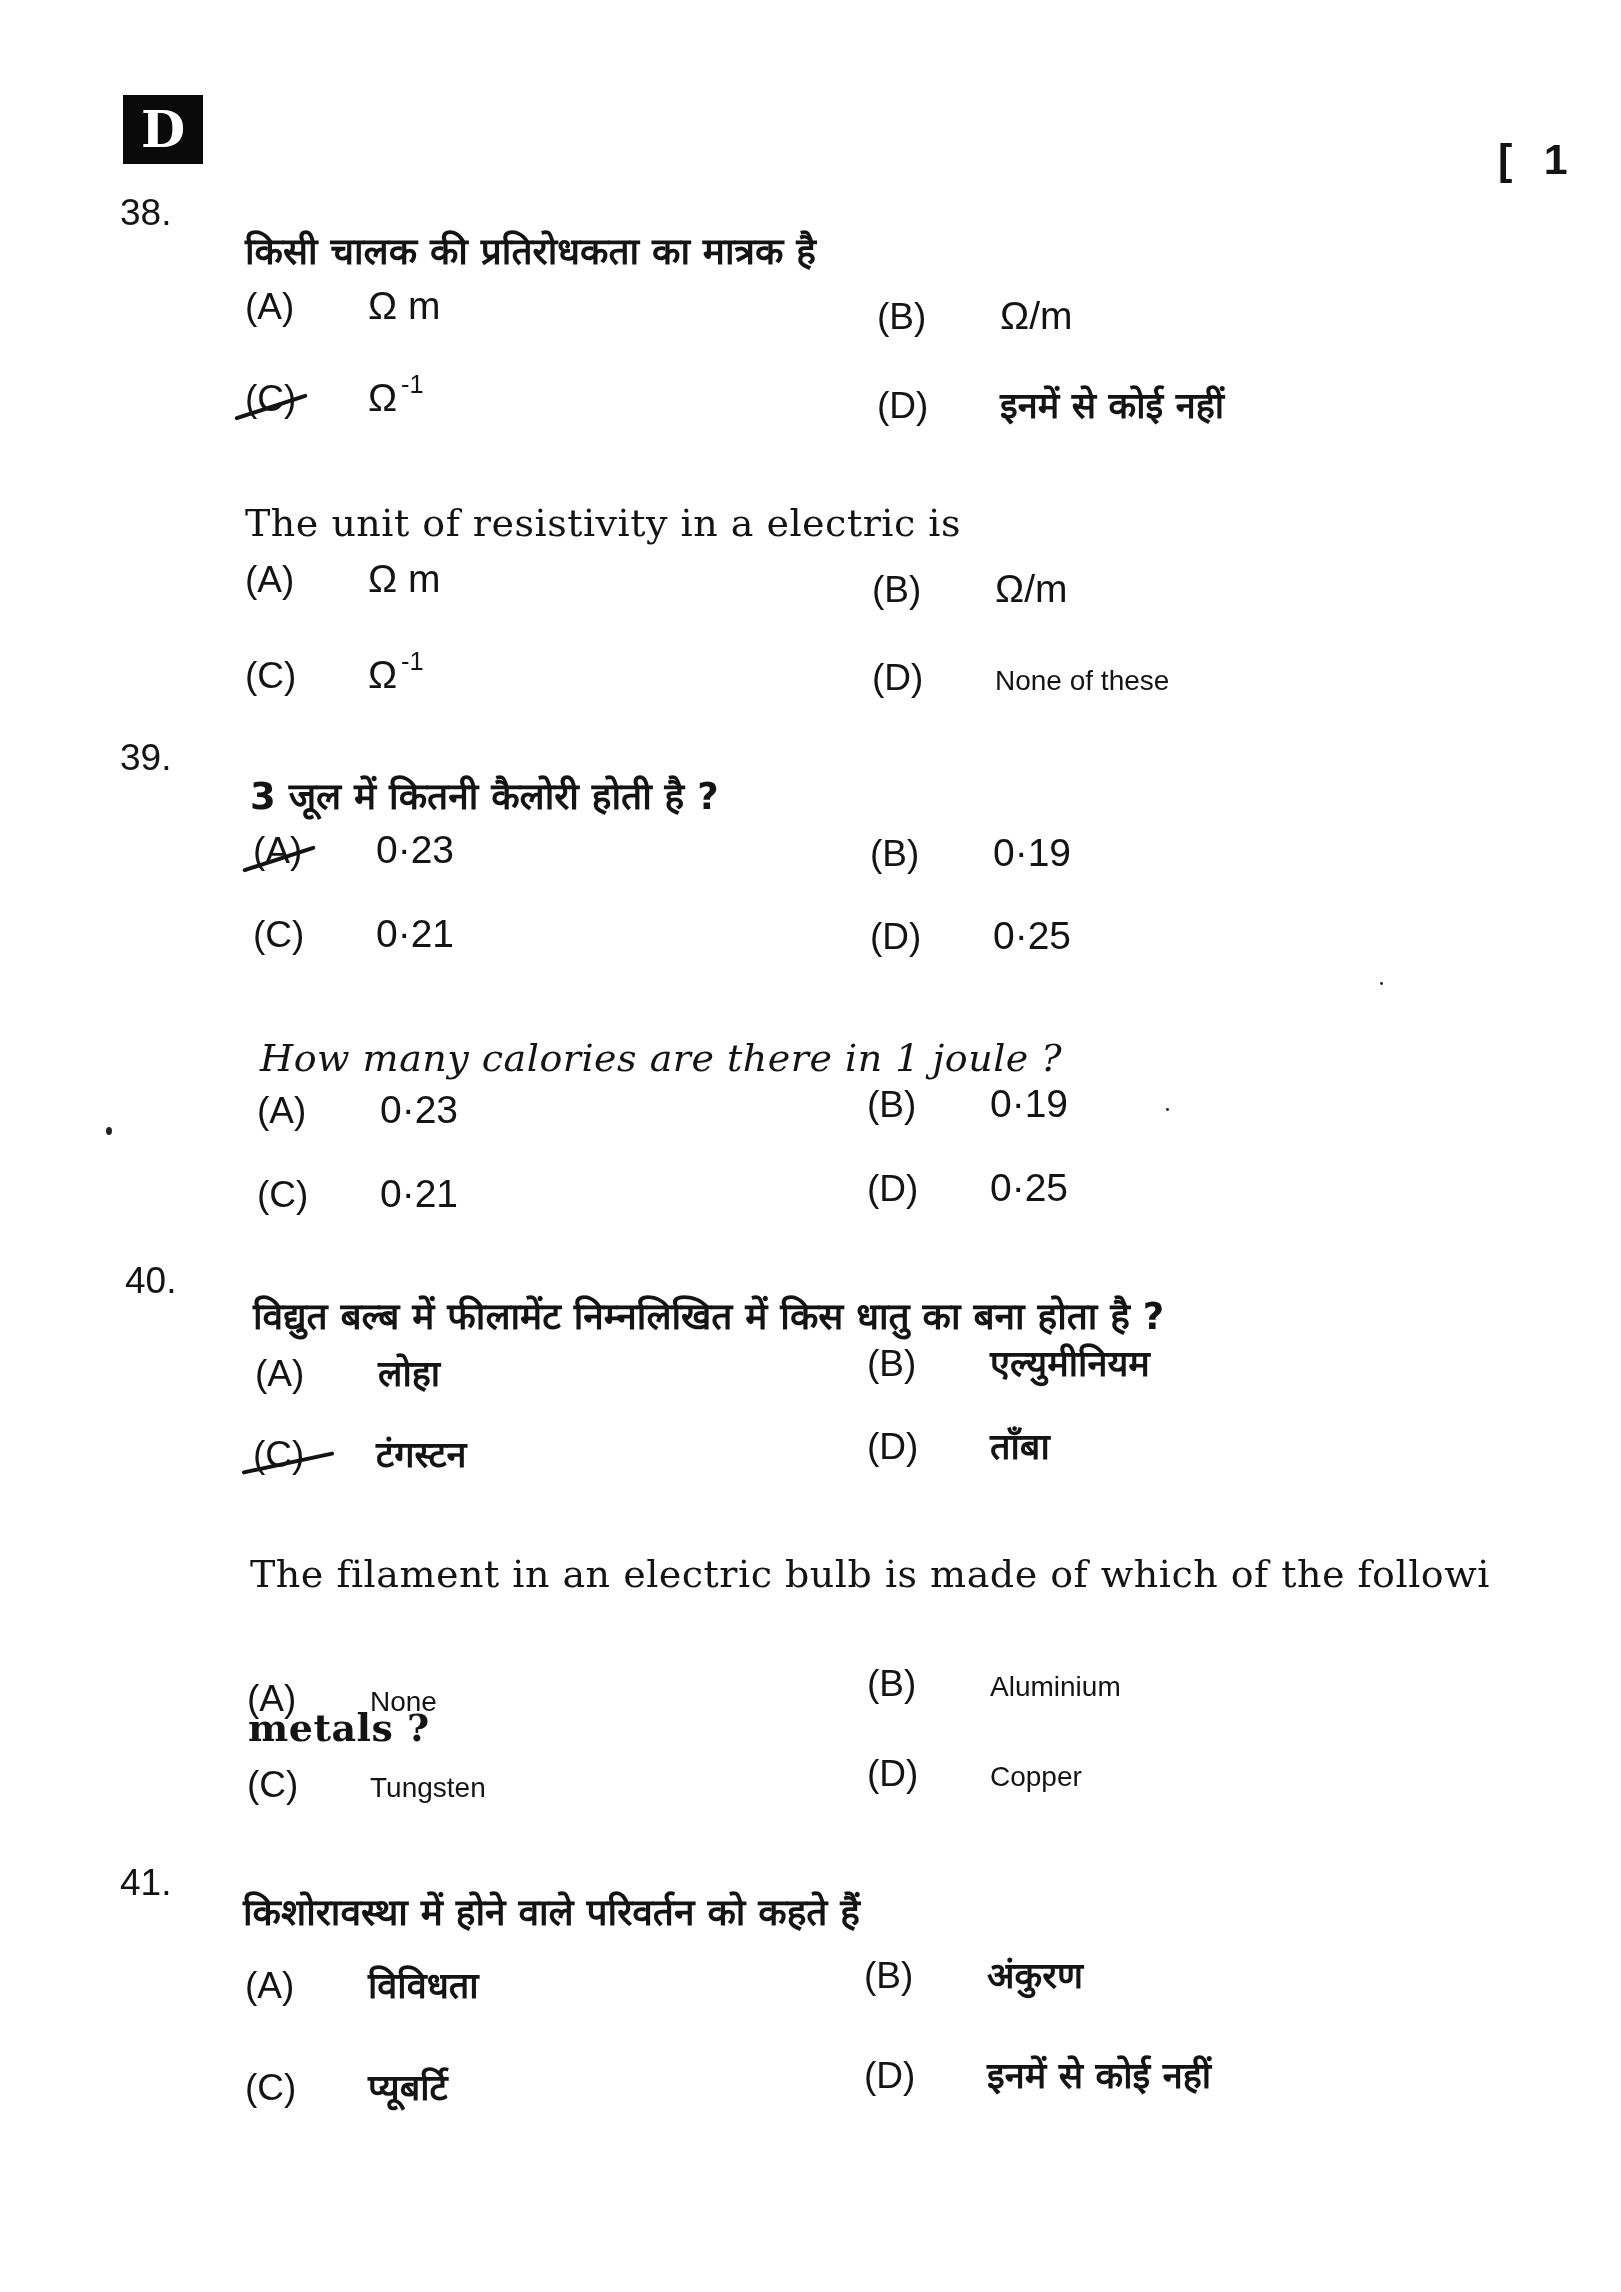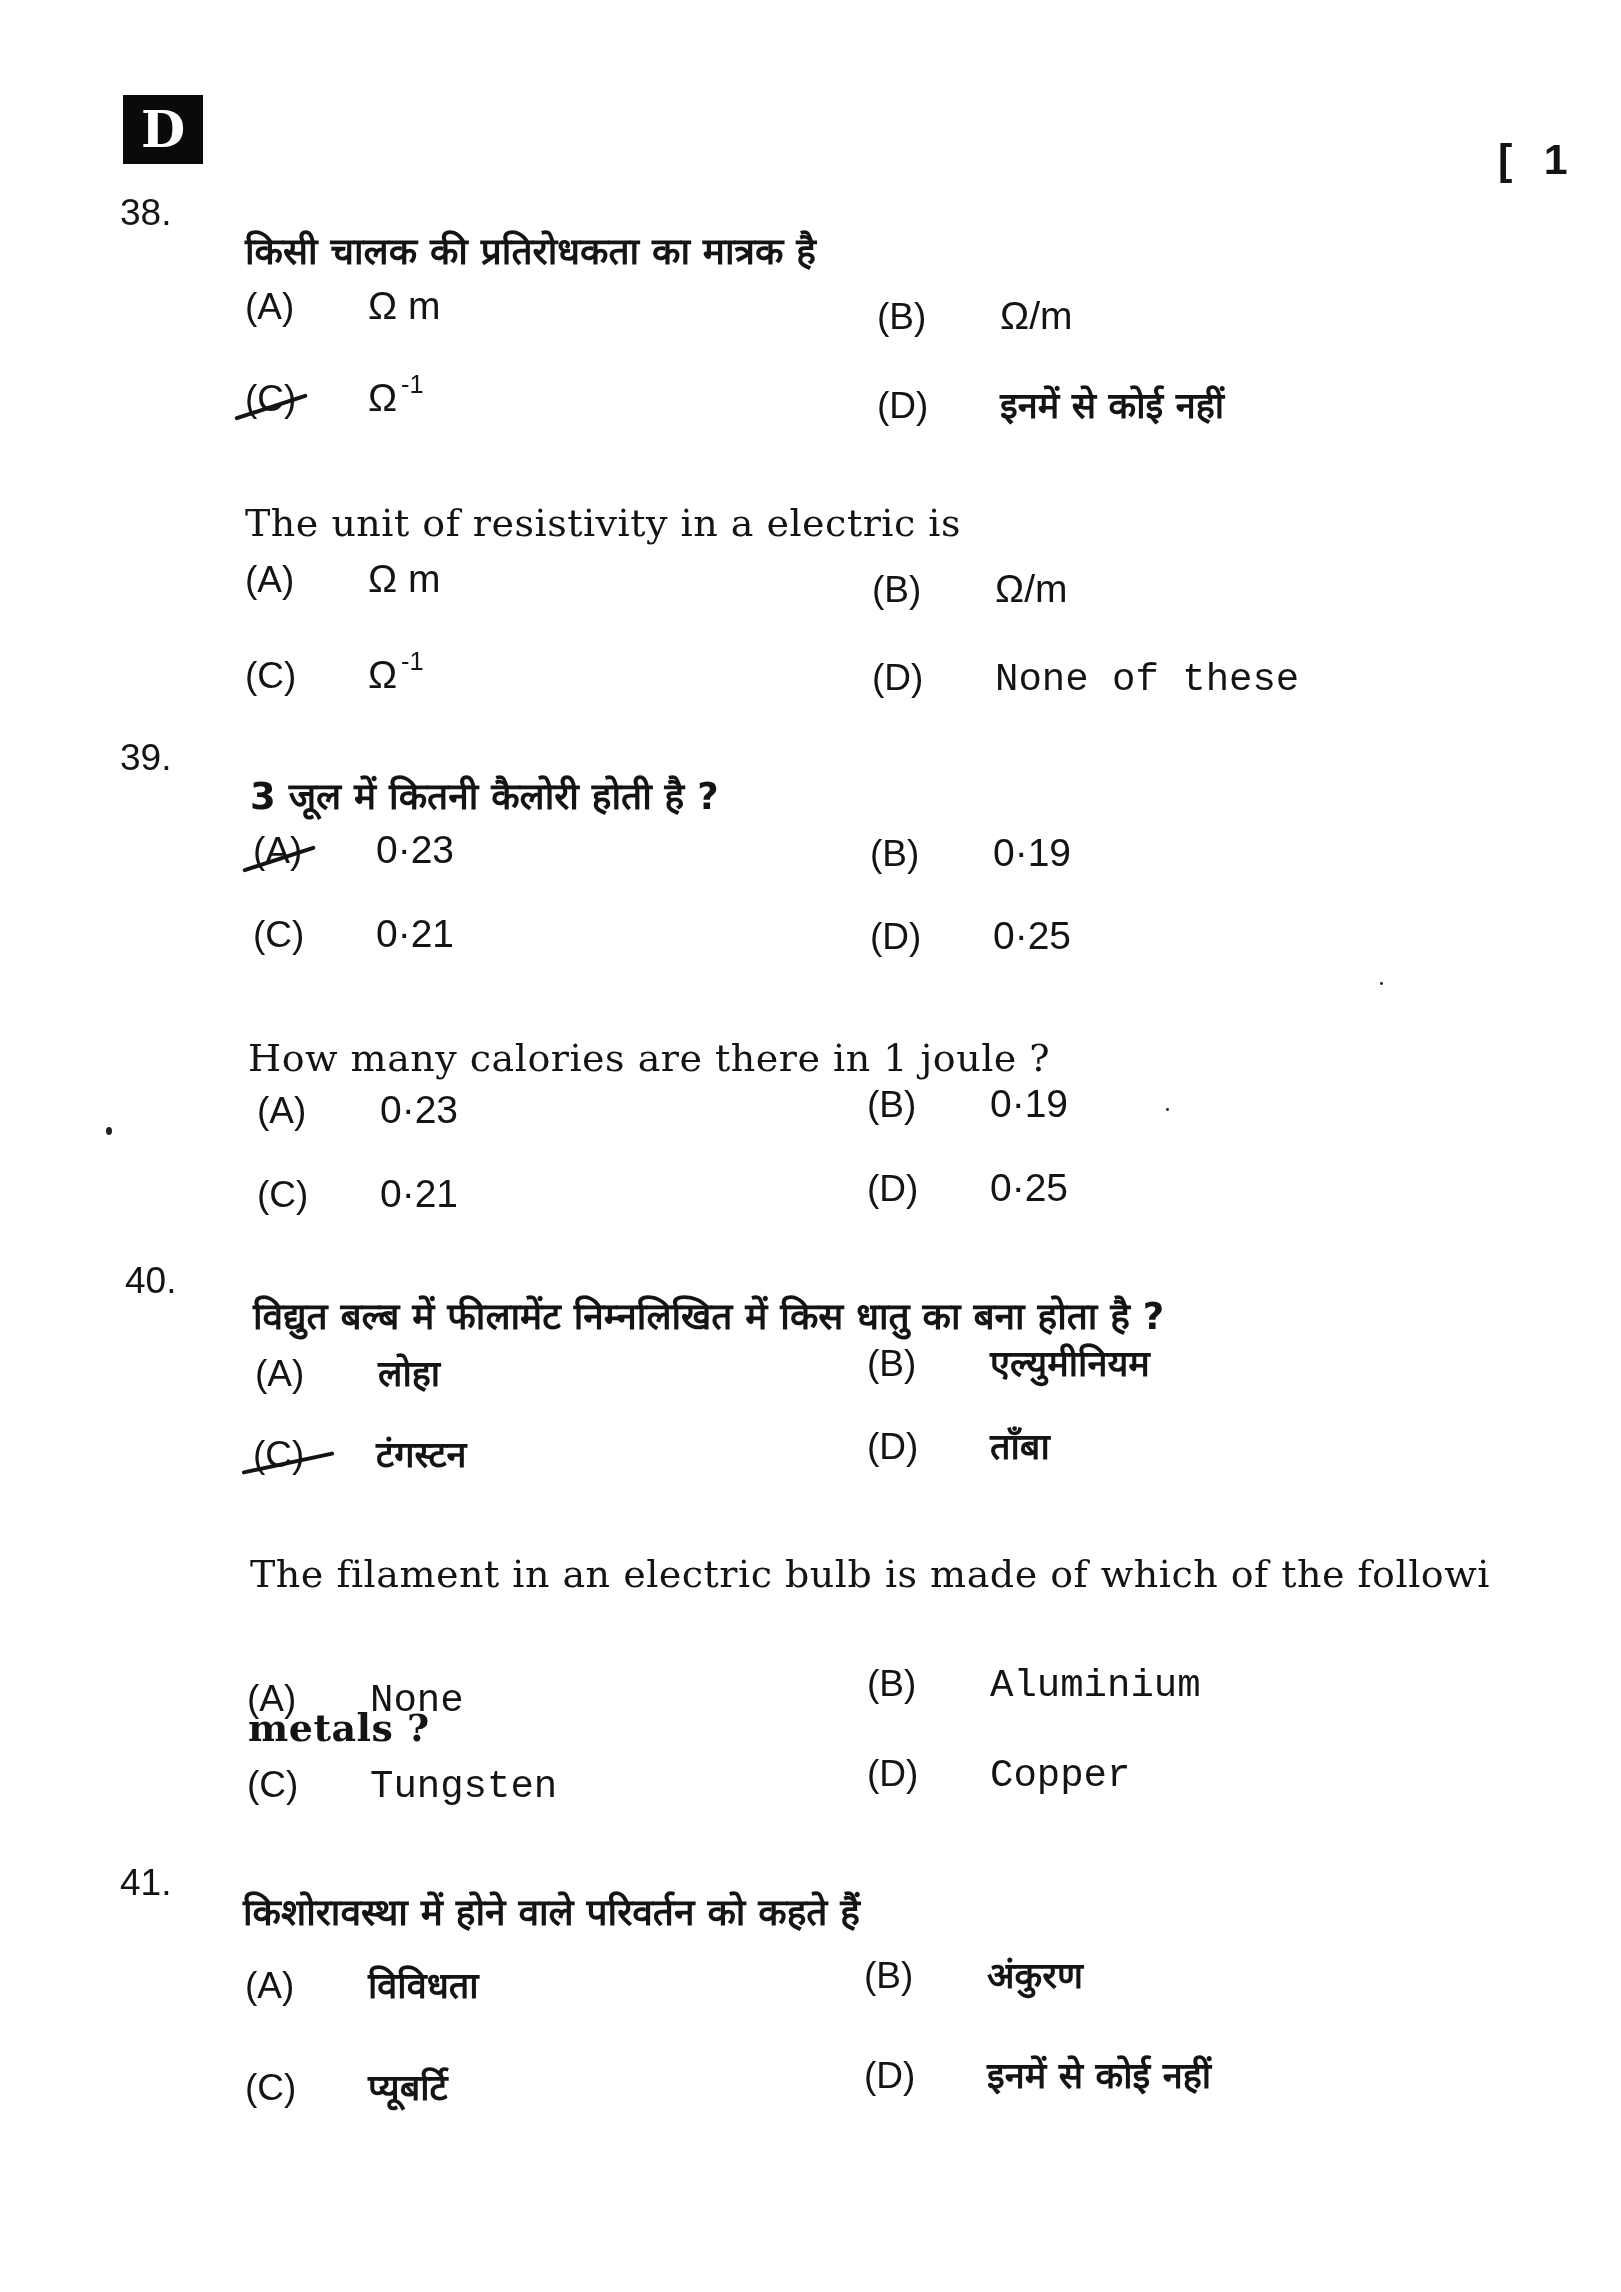--- a/index.html
+++ b/index.html
@@ -74,22 +74,22 @@
     .opt .val {
       font-family: "Liberation Sans", sans-serif;
       font-size: 39px;
     }
     .opt .val.hi {
       font-family: "DejaVu Sans", sans-serif;
       font-weight: bold;
       font-size: 36px;
     }
     .opt .val.en {
-      font-family: Liberation Mono, monospace;
-      font-size: 39px;
+      font-family: Liberation Sans, sans-serif;
+      font-size: 28px;
     }
     .opt .val sup {
       font-size: 25.5px;
       vertical-align: 17.6px;
       margin-left: 3.9px;
     }
     .tick {
       position: absolute;
       left: -11.8px;
       top: 27.4px;
@@ -166,21 +166,21 @@
   </div>
   <div class="opt" style="left:253px; top:912px;">
     <span class="lbl">(C)</span>
     <span class="val">0·21</span>
   </div>
   <div class="opt" style="left:870px; top:914px;">
     <span class="lbl">(D)</span>
     <span class="val">0·25</span>
   </div>
 
-  <div class="qtext en" style="left:248px; top:998px;">How many calories are there in 1 joule ?</div>
+  <div class="qtext en" style="left:260px; top:998px;font-style:italic;">How many calories are there in 1 joule ?</div>
 
   <div class="opt" style="left:257px; top:1088px;">
     <span class="lbl">(A)</span>
     <span class="val">0·23</span>
   </div>
   <div class="opt" style="left:867px; top:1082px;">
     <span class="lbl">(B)</span>
     <span class="val">0·19</span>
   </div>
   <div class="opt" style="left:257px; top:1172px;">

